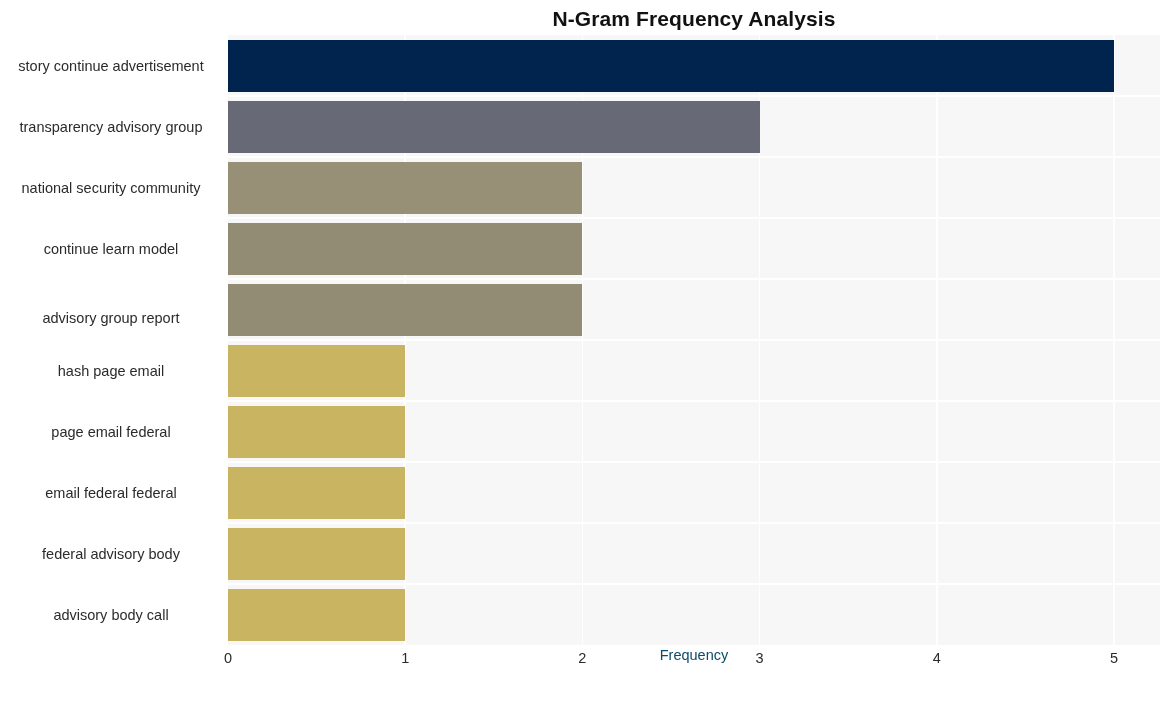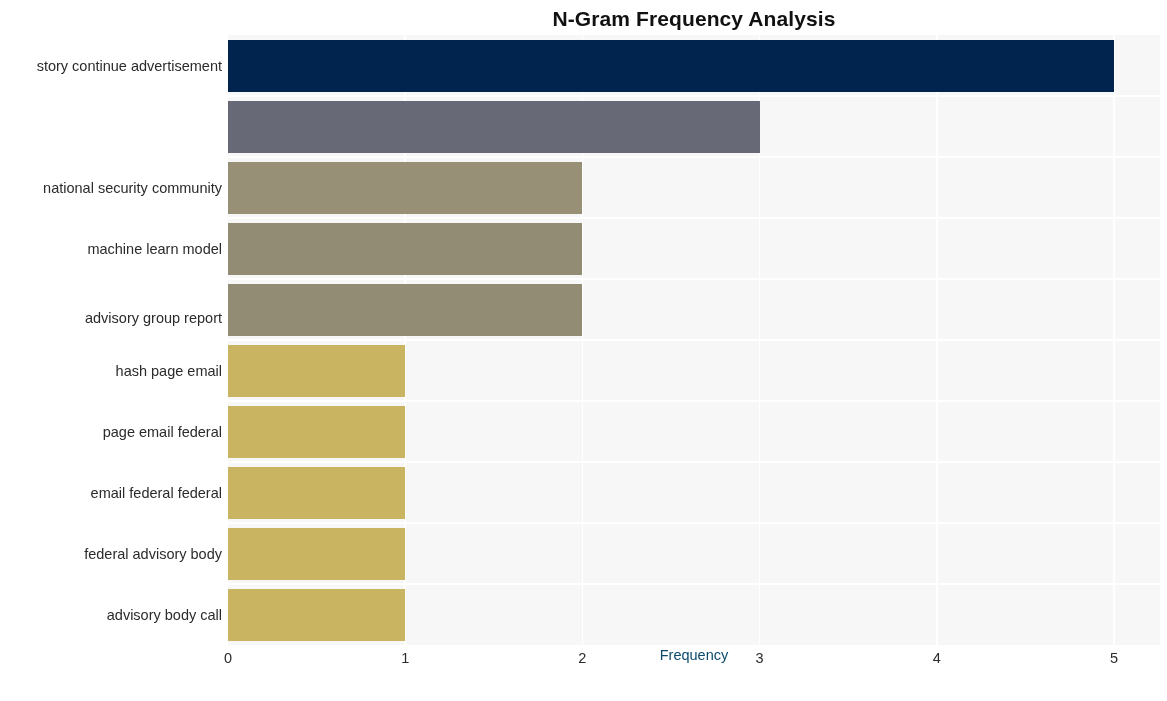--- a/index.html
+++ b/index.html
@@ -76,21 +76,21 @@
     position: absolute;
     left: 0;
     top: 35px;
     width: 222px;
     height: 610px;
   }
   .y-label {
     position: absolute;
     right: 0;
     width: 222px;
-    text-align: right;
+    text-align: center;
     font-size: 14.5px;
     color: #2b2b2b;
     white-space: nowrap;
     height: 18px;
     line-height: 18px;
   }
 
   
   #x-ticks {
     position: absolute;
@@ -154,22 +154,23 @@
         <div class="bar" title="hash page email: 1" style="width: 177.186px; top: 309.5px; background: rgb(201, 180, 97);"></div>
         <div class="bar" title="page email federal: 1" style="width: 177.186px; top: 370.5px; background: rgb(201, 180, 97);"></div>
         <div class="bar" title="email federal advisory: 1" style="width: 177.186px; top: 431.5px; background: rgb(201, 180, 97);"></div>
         <div class="bar" title="federal advisory body: 1" style="width: 177.186px; top: 492.5px; background: rgb(201, 180, 97);"></div>
         <div class="bar" title="advisory body call: 1" style="width: 177.186px; top: 553.5px; background: rgb(201, 180, 97);"></div>
       </div>
   </div>
 
   <div id="y-labels">
       <div class="y-label" style="top: 21.5px;">story continue advertisement</div>
+      <div class="y-label" style="top: 82.5px;">transparency advisory group</div>
       <div class="y-label" style="top: 143.5px;">national security community</div>
-      <div class="y-label" style="top: 204.5px;">machine learn model</div>
+      <div class="y-label" style="top: 204.5px;">continue learn model</div>
       <div class="y-label" style="top: 265.5px; margin-top: 8px;">advisory group report</div>
       <div class="y-label" style="top: 326.5px; margin-left: 16px;">hash page email</div>
       <div class="y-label" style="top: 387.5px;">page email federal</div>
       <div class="y-label" style="top: 448.5px;">email federal federal</div>
       <div class="y-label" style="top: 570.5px;">advisory body call</div>
       <div class="y-label" style="top: 509.5px;">federal advisory body</div>
     </div>
 
   <div id="x-ticks">
       <div class="x-tick" style="left: 0px;">0</div>

